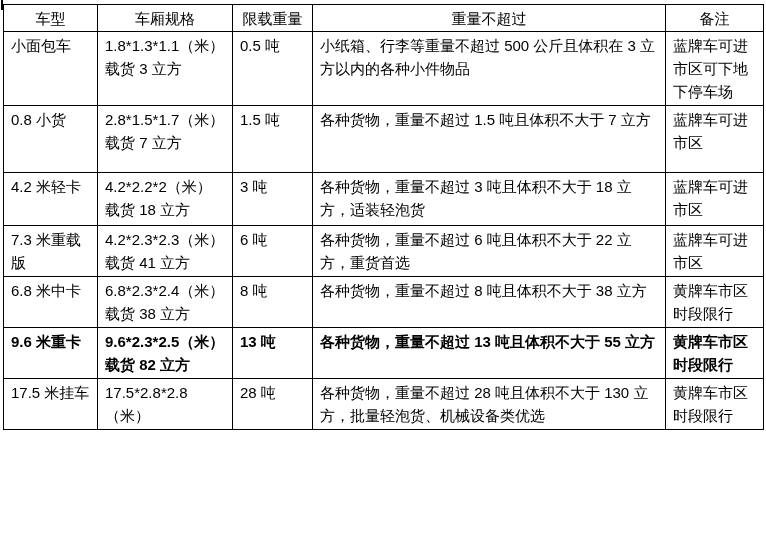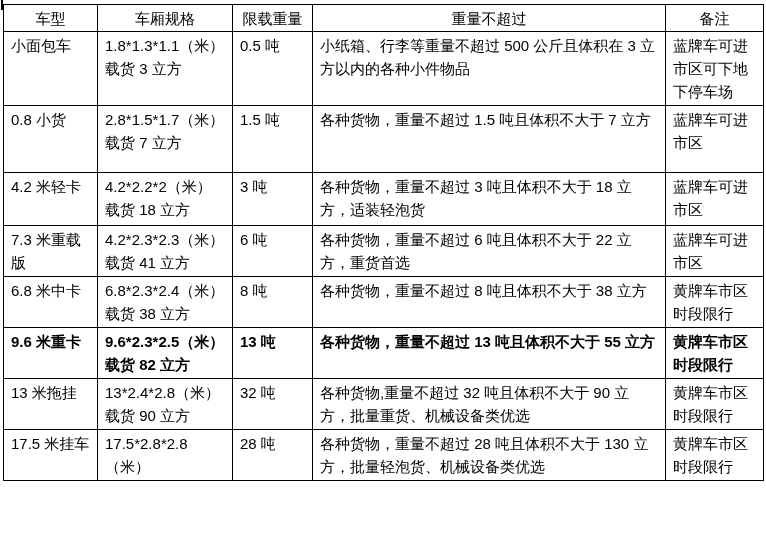--- a/index.html
+++ b/index.html
@@ -197,38 +197,20 @@
         <span>13 吨</span>
       </td>
       <td>
         <span>各种货物，重量不超过 13 吨且体积不大于 55 立方</span>
       </td>
       <td>
         <span>黄牌车市区时段限行</span>
       </td>
     </tr>
 
-    <tr>
-      <td>
-        <span>13 米拖挂</span>
-      </td>
-      <td>
-        <div>13*2.4*2.8（米）</div>
-        <div>载货 90 立方</div>
-      </td>
-      <td>
-        <span>32 吨</span>
-      </td>
-      <td>
-        <span>各种货物,重量不超过 32 吨且体积不大于 90 立方，批量重货、机械设备类优选</span>
-      </td>
-      <td>
-        <span>黄牌车市区时段限行</span>
-      </td>
-    </tr>
 
     <tr>
       <td>
         <span>17.5 米挂车</span>
       </td>
       <td>
         <div>17.5*2.8*2.8（米）</div>
 
       </td>
       <td>

